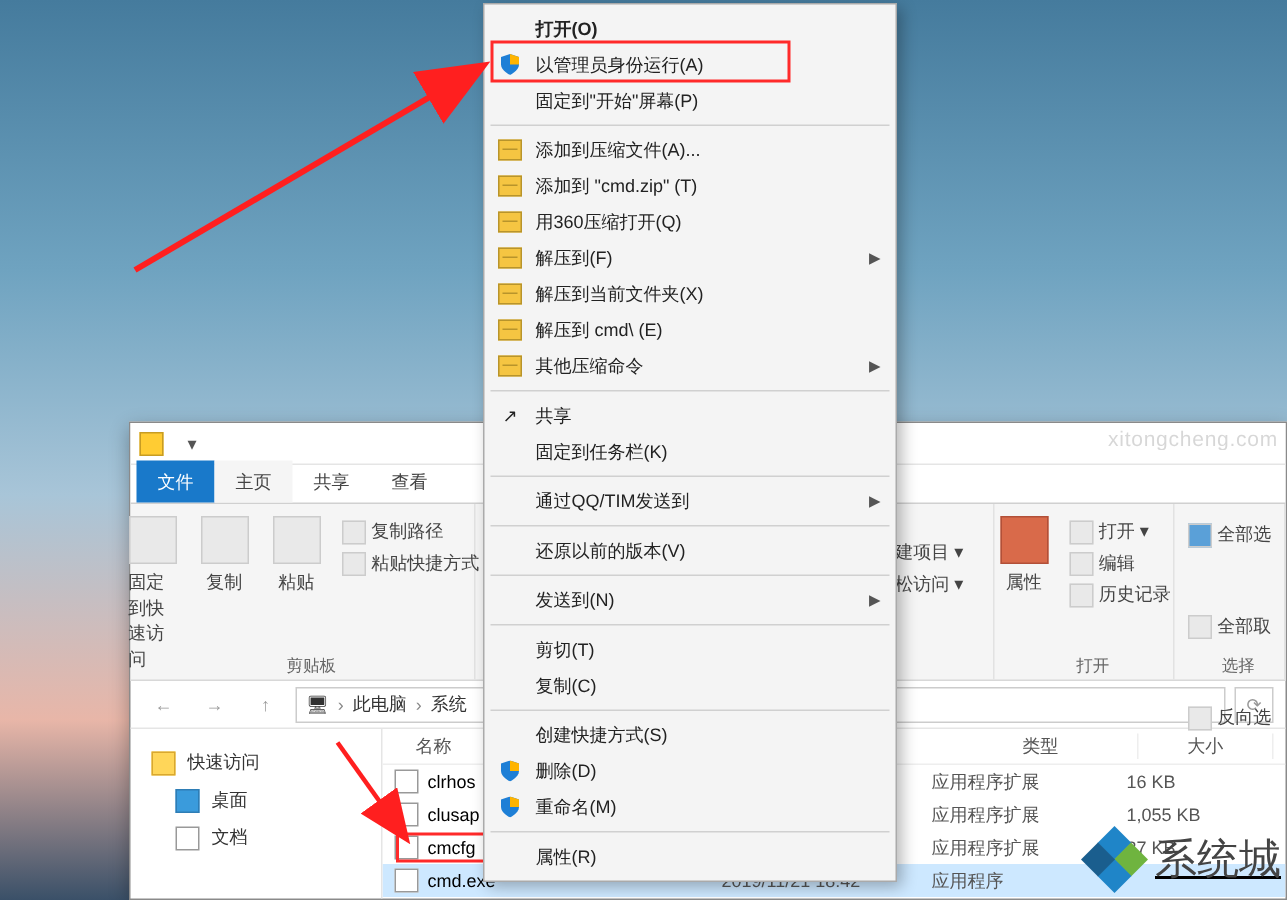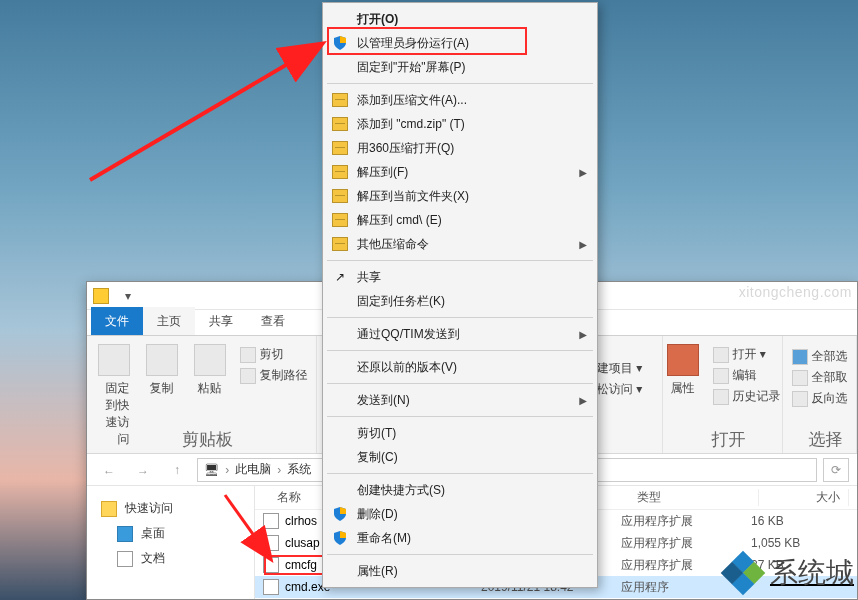--- a/index.html
+++ b/index.html
@@ -8,42 +8,42 @@
 .explorer { position: absolute; left: 86px; top: 281px; width: 772px; height: 319px; background: #fff; border: 1px solid #8a8a8a; box-shadow: 0 4px 12px rgba(0,0,0,.3); }
 .titlebar { height: 28px; display: flex; align-items: center; background: #fff; border-bottom: 1px solid #e5e5e5; padding-left: 6px; }
 .titlebar .ticon { width: 16px; height: 16px; background: #ffcc33; border:1px solid #c79c23; margin-right: 6px; }
 .quickbtn { width: 26px; height: 20px; display:flex; align-items:center; justify-content:center; color:#555; }
 .tabs { display: flex; align-items: flex-end; height: 26px; background:#fff; border-bottom:1px solid #d0d0d0; padding-left:4px; gap:0; }
 .tab { padding: 5px 14px; border-top:1px solid transparent; color:#444; cursor:pointer; }
 .tab.active { background:#1979ca; color:#fff;text-align:right; }
 .tab.inactive { background:#f5f5f5;margin-top:36px;}
 .ribbon { height: 118px; background:#f5f5f5; border-bottom:1px solid #d8d8d8; display:flex; }
 .rgrp { border-right:1px solid #e2e2e2; padding:4px 8px 0; display:flex; flex-direction:column; align-items:center; position:relative; }
-.rgrplabel { position:absolute; bottom:2px; left:0; right:0; text-align:center; color:#666; font-size:17px;margin-left:12px; }
+.rgrplabel { position:absolute; bottom:2px; left:0; right:0; text-align:center; color:#666; font-size:11px;margin-left:12px; }
 .rlarge { display:flex; flex-direction:column; align-items:center; padding:4px 6px; color:#444; }
 .rlarge .ricon { width:32px; height:32px; background:#e9e9e9; border:1px solid #ccc; margin-bottom:4px; }
 .rsmall { display:flex; align-items:center; padding:2px 4px; color:#444; white-space:nowrap; }
 .rsmall .ricon { width:16px; height:16px; background:#e9e9e9; border:1px solid #ccc; margin-right:4px; flex-shrink:0; }
 .rcol { display:flex; flex-direction:column; }
 .rrow { display:flex; align-items:flex-start; gap:4px; }
 .addr { height: 32px; display:flex; align-items:center; padding:4px 8px; gap:6px; border-bottom:1px solid #e5e5e5; }
 .navarrow { width:28px; height:24px; display:flex; align-items:center; justify-content:center; color:#999; }
 .addrbox { flex:1; height:24px; border:1px solid #ccc; display:flex; align-items:center; padding:0 6px; gap:6px; color:#333; }
 .crumb-sep { color:#888; }
 .content { display:flex; height: calc(100% - 28px - 26px - 118px - 32px); }
 .sidebar { width:168px; border-right:1px solid #e5e5e5; padding:10px 0; overflow:hidden; }
 .sideitem { display:flex; align-items:center; padding:4px 14px; color:#333; gap:8px; }
 .sideitem .sicon { width:16px; height:16px; border:1px solid #999; }
 .sideitem.star .sicon { background:#ffd659; border-color:#d9a82f; }
 .sideitem.desktop .sicon { background:#3a9bdc; border-color:#2e7db5; }
 .sideitem.docs .sicon { background:#fff; border-color:#999; }
 .filepanel { flex:1; overflow:hidden; }
 .fhead { display:flex; height:24px; align-items:center; border-bottom:1px solid #eee; color:#555; }
 .fcol { padding:0 8px; border-right:1px solid #eee; }
-.c1 { width:220px; } .c2 { width:140px; } .c3 { width:130px; } .c4 { width:90px; text-align:right; }
+.c1 { width:220px; } .c2 { width:140px; } .c3 { width:130px;text-align:center; } .c4 { width:90px; text-align:center; }
 .frow { display:flex; height:22px; align-items:center; padding-left:8px; }
 .frow.selected { background:#cde8ff; }
 .frow .fi { width:16px; height:16px; border:1px solid #999; background:#fff; margin-right:6px; }
 .frow .fname { width: 196px; }
 .frow .fdate { width:140px; color:#555; }
 .frow .ftype { width:130px; color:#555; }
 .frow .fsize { width:90px; text-align:left; color:#555; }
 .highlight-box { border:2px solid #ff2a2a; position:absolute; }
 
 .ctxmenu { position:absolute; left:322px; top:2px; width:276px; background:#f4f4f4; border:1px solid #aaa; box-shadow:3px 3px 10px rgba(0,0,0,.3); padding:4px 2px; z-index:50; }
@@ -90,39 +90,39 @@
     <div class="tab active">文件</div>
     <div class="tab inactive">主页</div>
     <div class="tab">共享</div>
     <div class="tab">查看</div>
   </div>
   <div class="ribbon">
     <div class="rgrp" style="width:230px;">
       <div class="rrow">
         <div class="rlarge">
             <div class="ricon"></div>
-            <span style="white-space:pre-line; text-align:right;">固定到快
+            <span style="white-space:pre-line; text-align:left;">固定到快
 速访问</span>
           </div>
         <div class="rlarge">
             <div class="ricon"></div>
             <span>复制</span>
           </div>
         <div class="rlarge">
             <div class="ricon"></div>
             <span>粘贴</span>
           </div>
         <div class="rcol" style="padding-top:4px;">
           <div class="rsmall">
               <div class="ricon"></div>
-              <span>剪切</span>
-            </div>
-          <div class="rsmall">
-              <div class="ricon"></div>
               <span>复制路径</span>
+            </div>
+          <div class="rsmall">
+              <div class="ricon"></div>
+              <span>粘贴快捷方式</span>
             </div>
         </div>
       </div>
       <div class="rgrplabel">剪贴板</div>
     </div>
     <div style="flex:1"></div>
     <div class="rgrp" style="width:98px;">
       <div class="rcol" style="padding-top:18px;">
         <div class="rsmall">
             <span>新建项目 ▾</span>
@@ -149,21 +149,21 @@
             </div>
           <div class="rsmall">
               <div class="ricon"></div>
               <span>历史记录</span>
             </div>
         </div>
       </div>
       <div class="rgrplabel">打开</div>
     </div>
     <div class="rgrp" style="width:74px;">
-      <div class="rcol" style="padding-top:6px;">
+      <div class="rcol" style="padding-top:6px;gap:40px;">
         <div class="rsmall">
             <div class="ricon" style="background:#5aa0d8;"></div>
             <span>全部选</span>
           </div>
         <div class="rsmall">
             <div class="ricon"></div>
             <span>全部取</span>
           </div>
         <div class="rsmall">
             <div class="ricon"></div>

